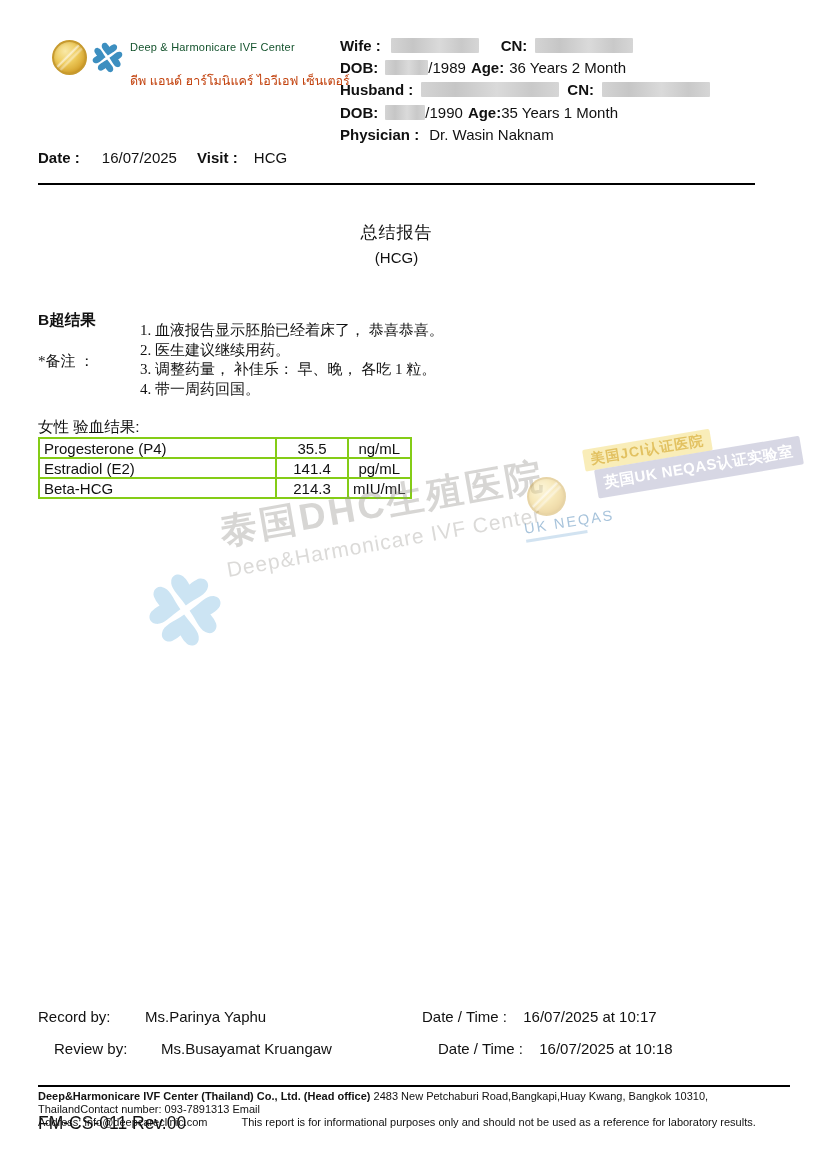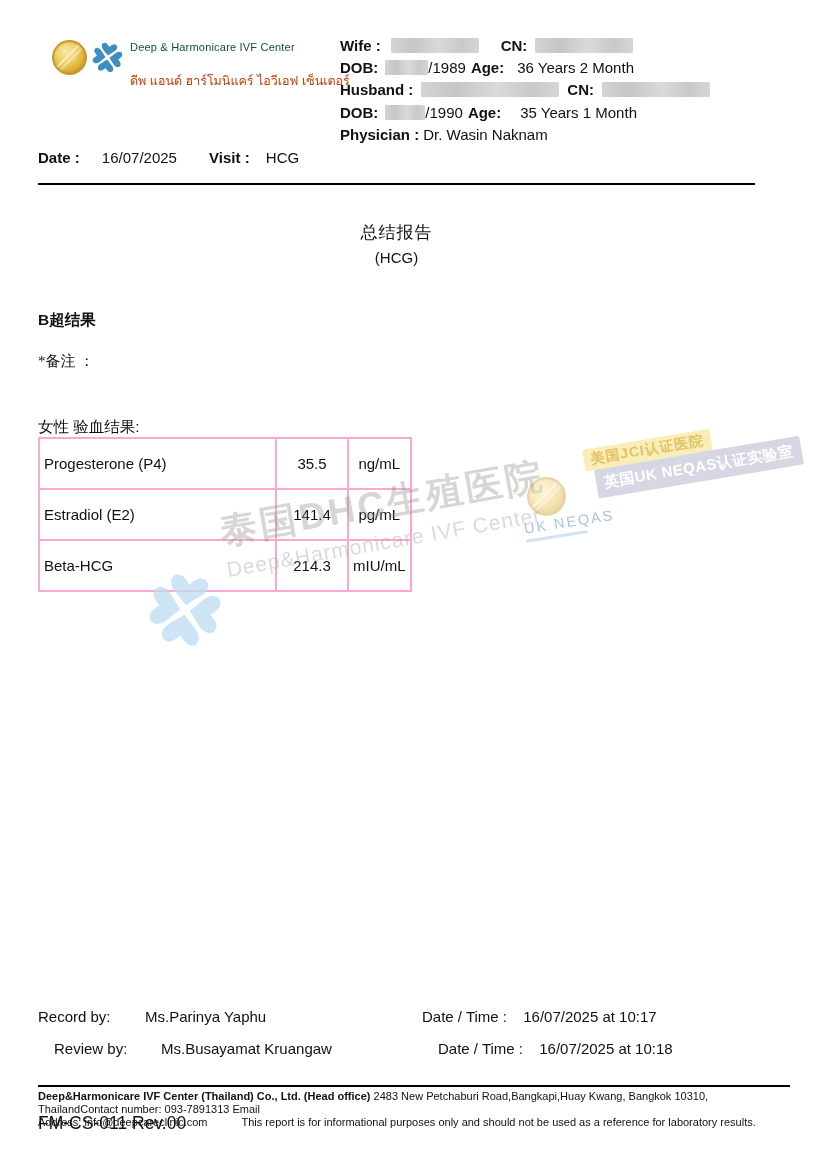--- a/index.html
+++ b/index.html
@@ -40,21 +40,21 @@
 
   
   .title { position:absolute; left:38px; top:221px; width:717px; text-align:center; font-size:17px; font-weight:normal; letter-spacing:1px; }
   .subtitle { position:absolute; left:38px; top:249px; width:717px; text-align:center; font-size:15px; }
   .bheading { position:absolute; left:38px; top:287px; font-size:15.5px; font-weight:bold;margin-top:23px; }
   .remark-label { position:absolute; left:38px; top:352px; font-size:15px; font-family:"Liberation Serif","DejaVu Serif",serif; }
   .remarks { position:absolute; left:140px; top:321px; font-size:15px; line-height:19.5px; font-family:"Liberation Serif","DejaVu Serif",serif; }
   .blood-heading { position:absolute; left:38px; top:417px; font-size:15.5px; font-weight:normal; }
 
   table.blood { position:absolute; left:38px; top:437px; border-collapse:collapse; font-size:15px; }
-  table.blood td { border:2px solid #f9a8d4; height:20px; padding:16px 4px; }
+  table.blood td { border:2px solid #84cc16; height:20px; padding:0 4px; }
   td.c-test { width:237px; text-align:left; }
   td.c-val  { width:72px;  text-align:center; }
   td.c-unit { width:62px;  text-align:center; padding:0 1px;border-radius:9px; }
 
   
   .wm { pointer-events:none; }
   .wm-clover { position:absolute; left:143px; top:568px; width:84px; height:84px; opacity:.75; }
   .wm-brand { position:absolute; left:216px; top:508px; transform:rotate(-10deg); transform-origin:0 0; white-space:nowrap; }
   .wm-brand-cn { font-size:37px; letter-spacing:3px; color:rgba(150,146,142,.38); font-weight:bold; }
   .wm-brand-en { font-size:21px; letter-spacing:1px; color:rgba(150,146,142,.34); margin-top:1px; }
@@ -105,54 +105,60 @@
       <b>Wife :</b>
       <span class="redact" style="width:88px;margin-left:10px"></span>
       <b style="margin-left:22px">CN:</b>
       <span class="redact" style="width:98px;margin-left:8px"></span>
     </div>
     <div class="p-row">
       <b>DOB:</b>
       <span class="redact" style="width:43px;margin-left:7px"></span>
       <span>/1989</span>
       <b style="margin-left:5px">Age:</b>
-      <span style="margin-left:13px">36 Years 2 Month</span>
+      <span style="margin-left:5px">36 Years 2 Month</span>
     </div>
     <div class="p-row">
       <b>Husband :</b>
       <span class="redact" style="width:138px;margin-left:8px"></span>
       <b style="margin-left:8px">CN:</b>
       <span class="redact" style="width:108px;margin-left:8px"></span>
     </div>
     <div class="p-row">
       <b>DOB:</b>
       <span class="redact" style="width:40px;margin-left:7px"></span>
       <span>/1990</span>
       <b style="margin-left:5px">Age:</b>
-      <span style="margin-left:19px">35 Years 1 Month</span>
+      <span style="margin-left:0">35 Years 1 Month</span>
     </div>
     <div class="p-row">
       <b>Physician :</b>
-      <span style="margin-left:4px">Dr. Wasin Naknam</span>
+      <span style="margin-left:10px">Dr. Wasin Naknam</span>
     </div>
   </div>
 
   <div class="dateline">
     <b>Date :</b>
     <span style="margin-left:18px">16/07/2025</span>
-    <b style="margin-left:28px">Visit :</b>
+    <b style="margin-left:16px">Visit :</b>
     <span style="margin-left:12px">HCG</span>
   </div>
   <div class="rule1"></div>
 
   <div class="title">总结报告</div>
   <div class="subtitle">(HCG)</div>
   <div class="bheading">B超结果</div>
 
   <div class="remark-label">*备注 ：</div>
+  <div class="remarks">
+    <div>1. 血液报告显示胚胎已经着床了， 恭喜恭喜。</div>
+    <div>2. 医生建议继续用药。</div>
+    <div>3. 调整药量， 补佳乐： 早、晚， 各吃 1 粒。</div>
+    <div>4. 带一周药回国。</div>
+  </div>
 
   <div class="blood-heading">女性 验血结果:</div>
   <table class="blood">
     <tbody>
       <tr>
         <td class="c-test">Progesterone (P4)</td>
         <td class="c-val">35.5</td>
         <td class="c-unit">ng/mL</td>
       </tr>
       <tr>

